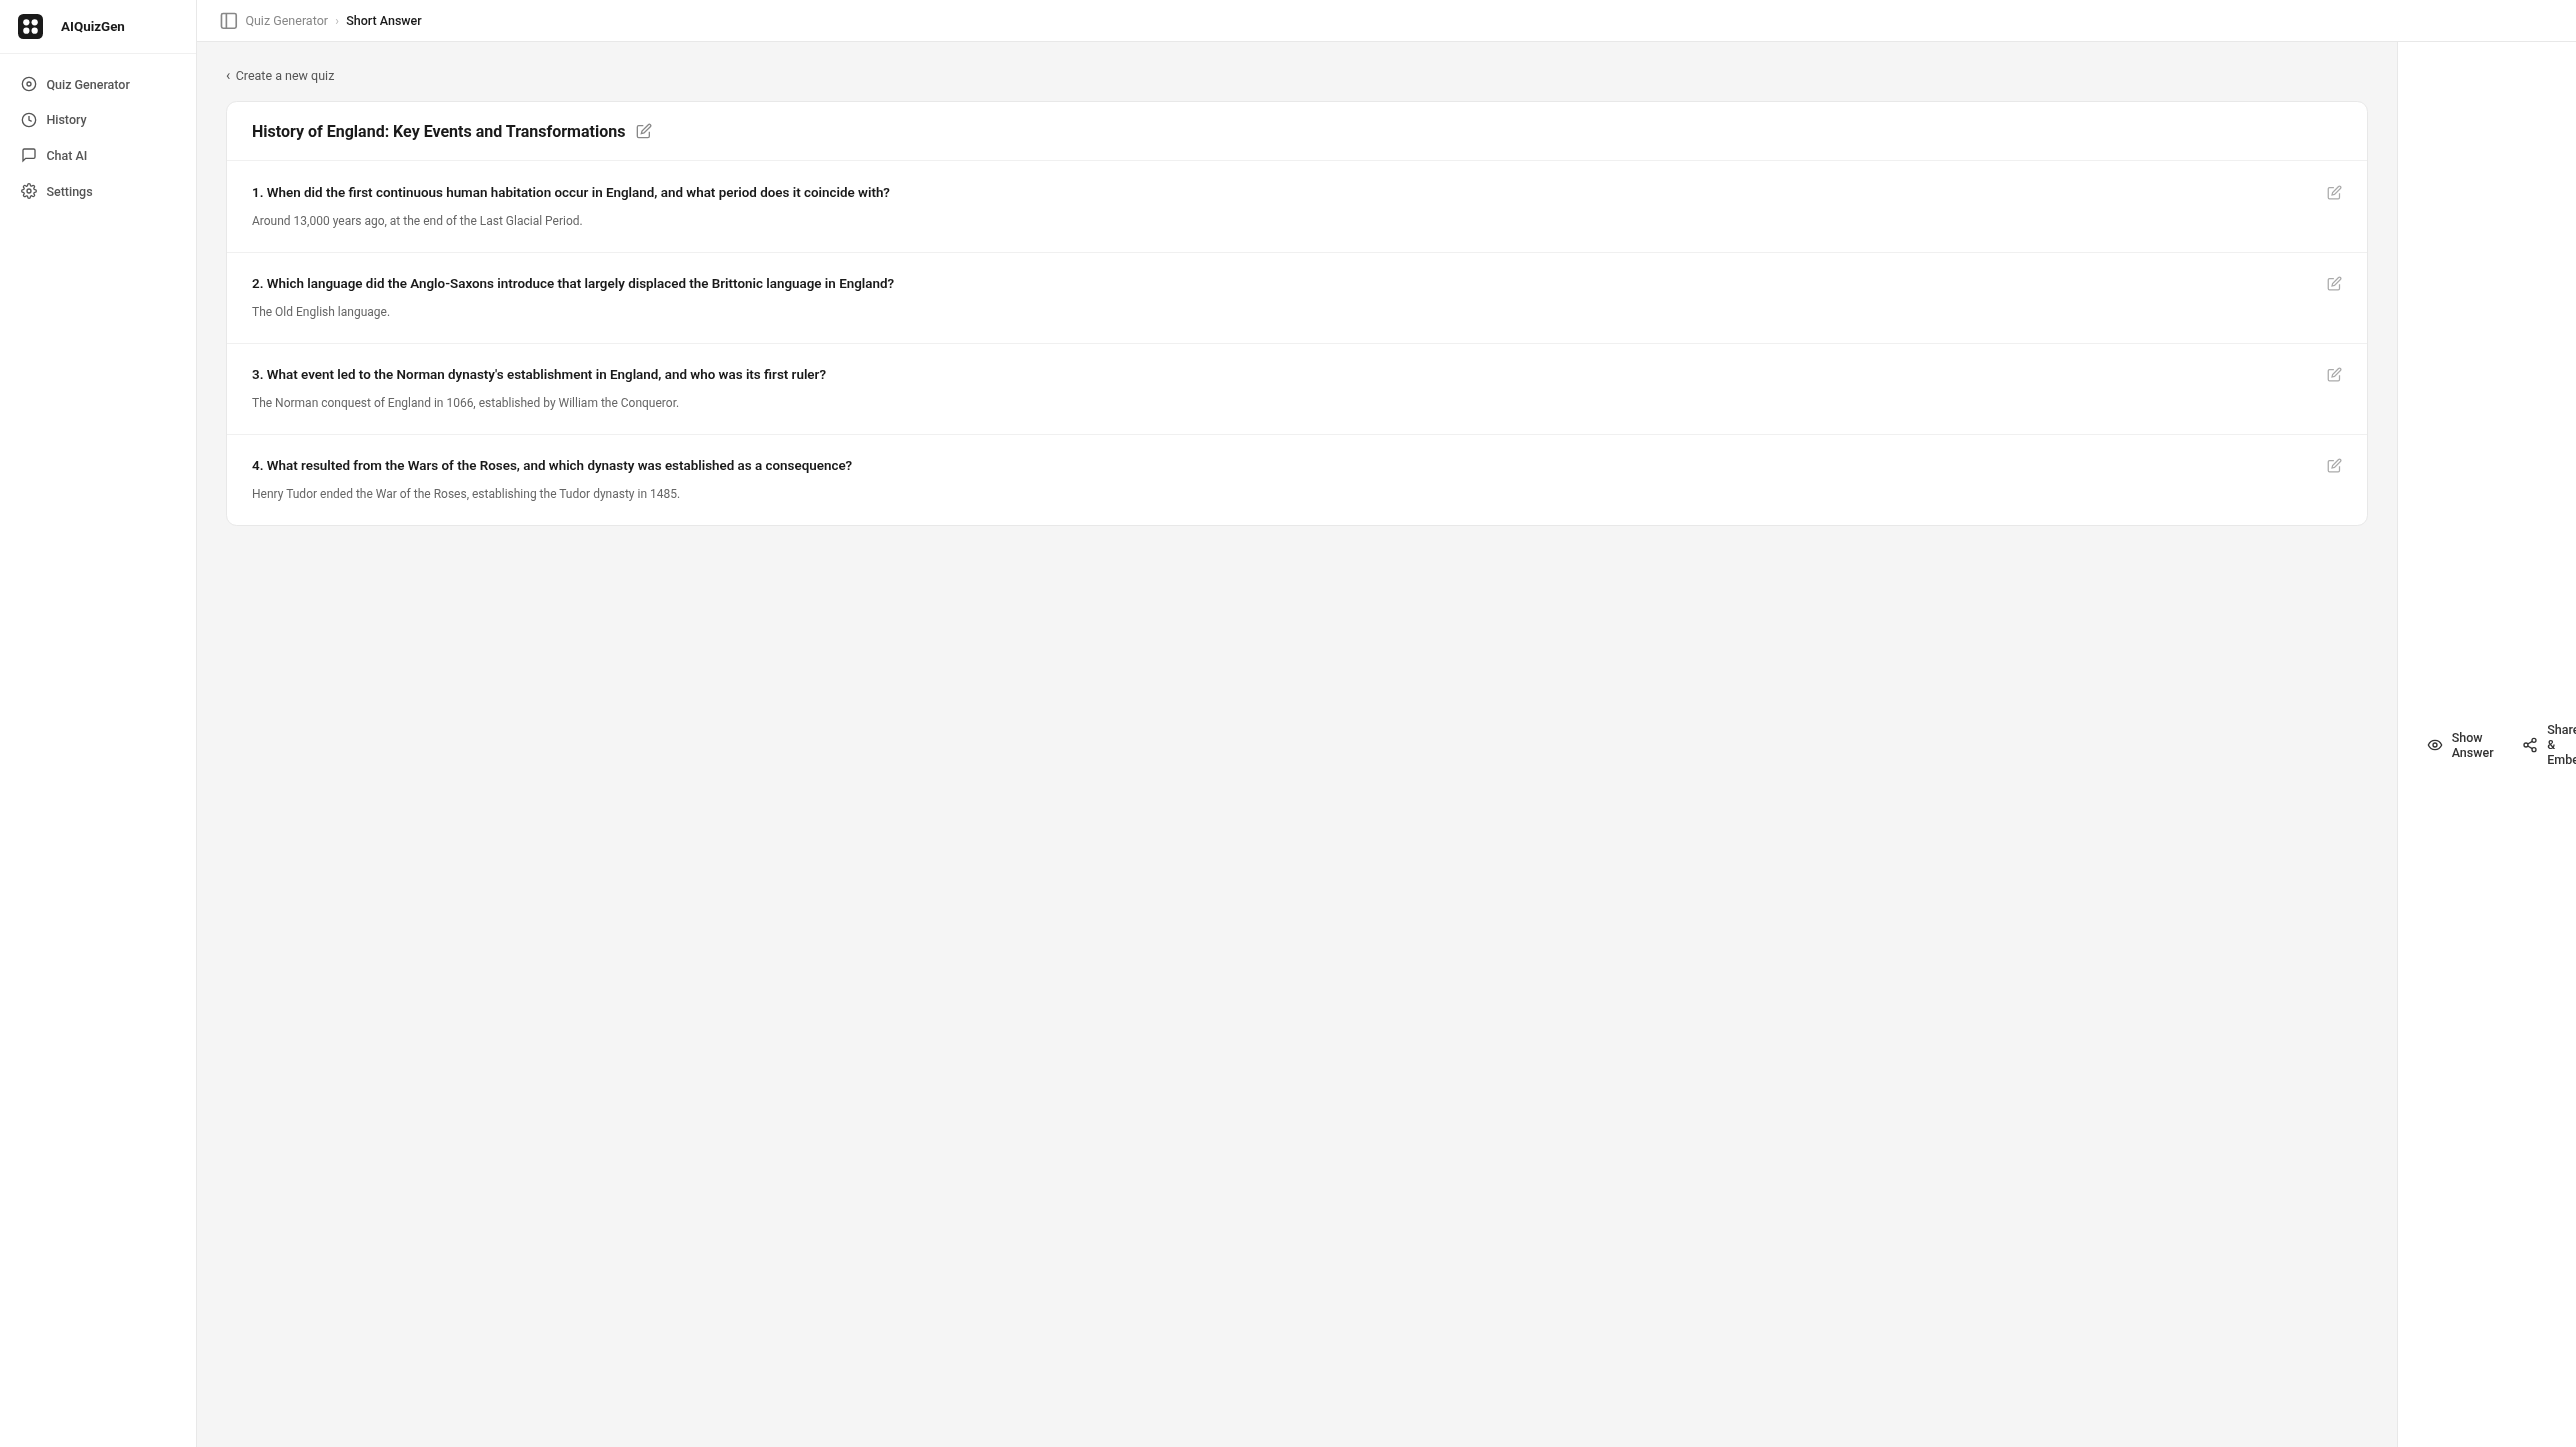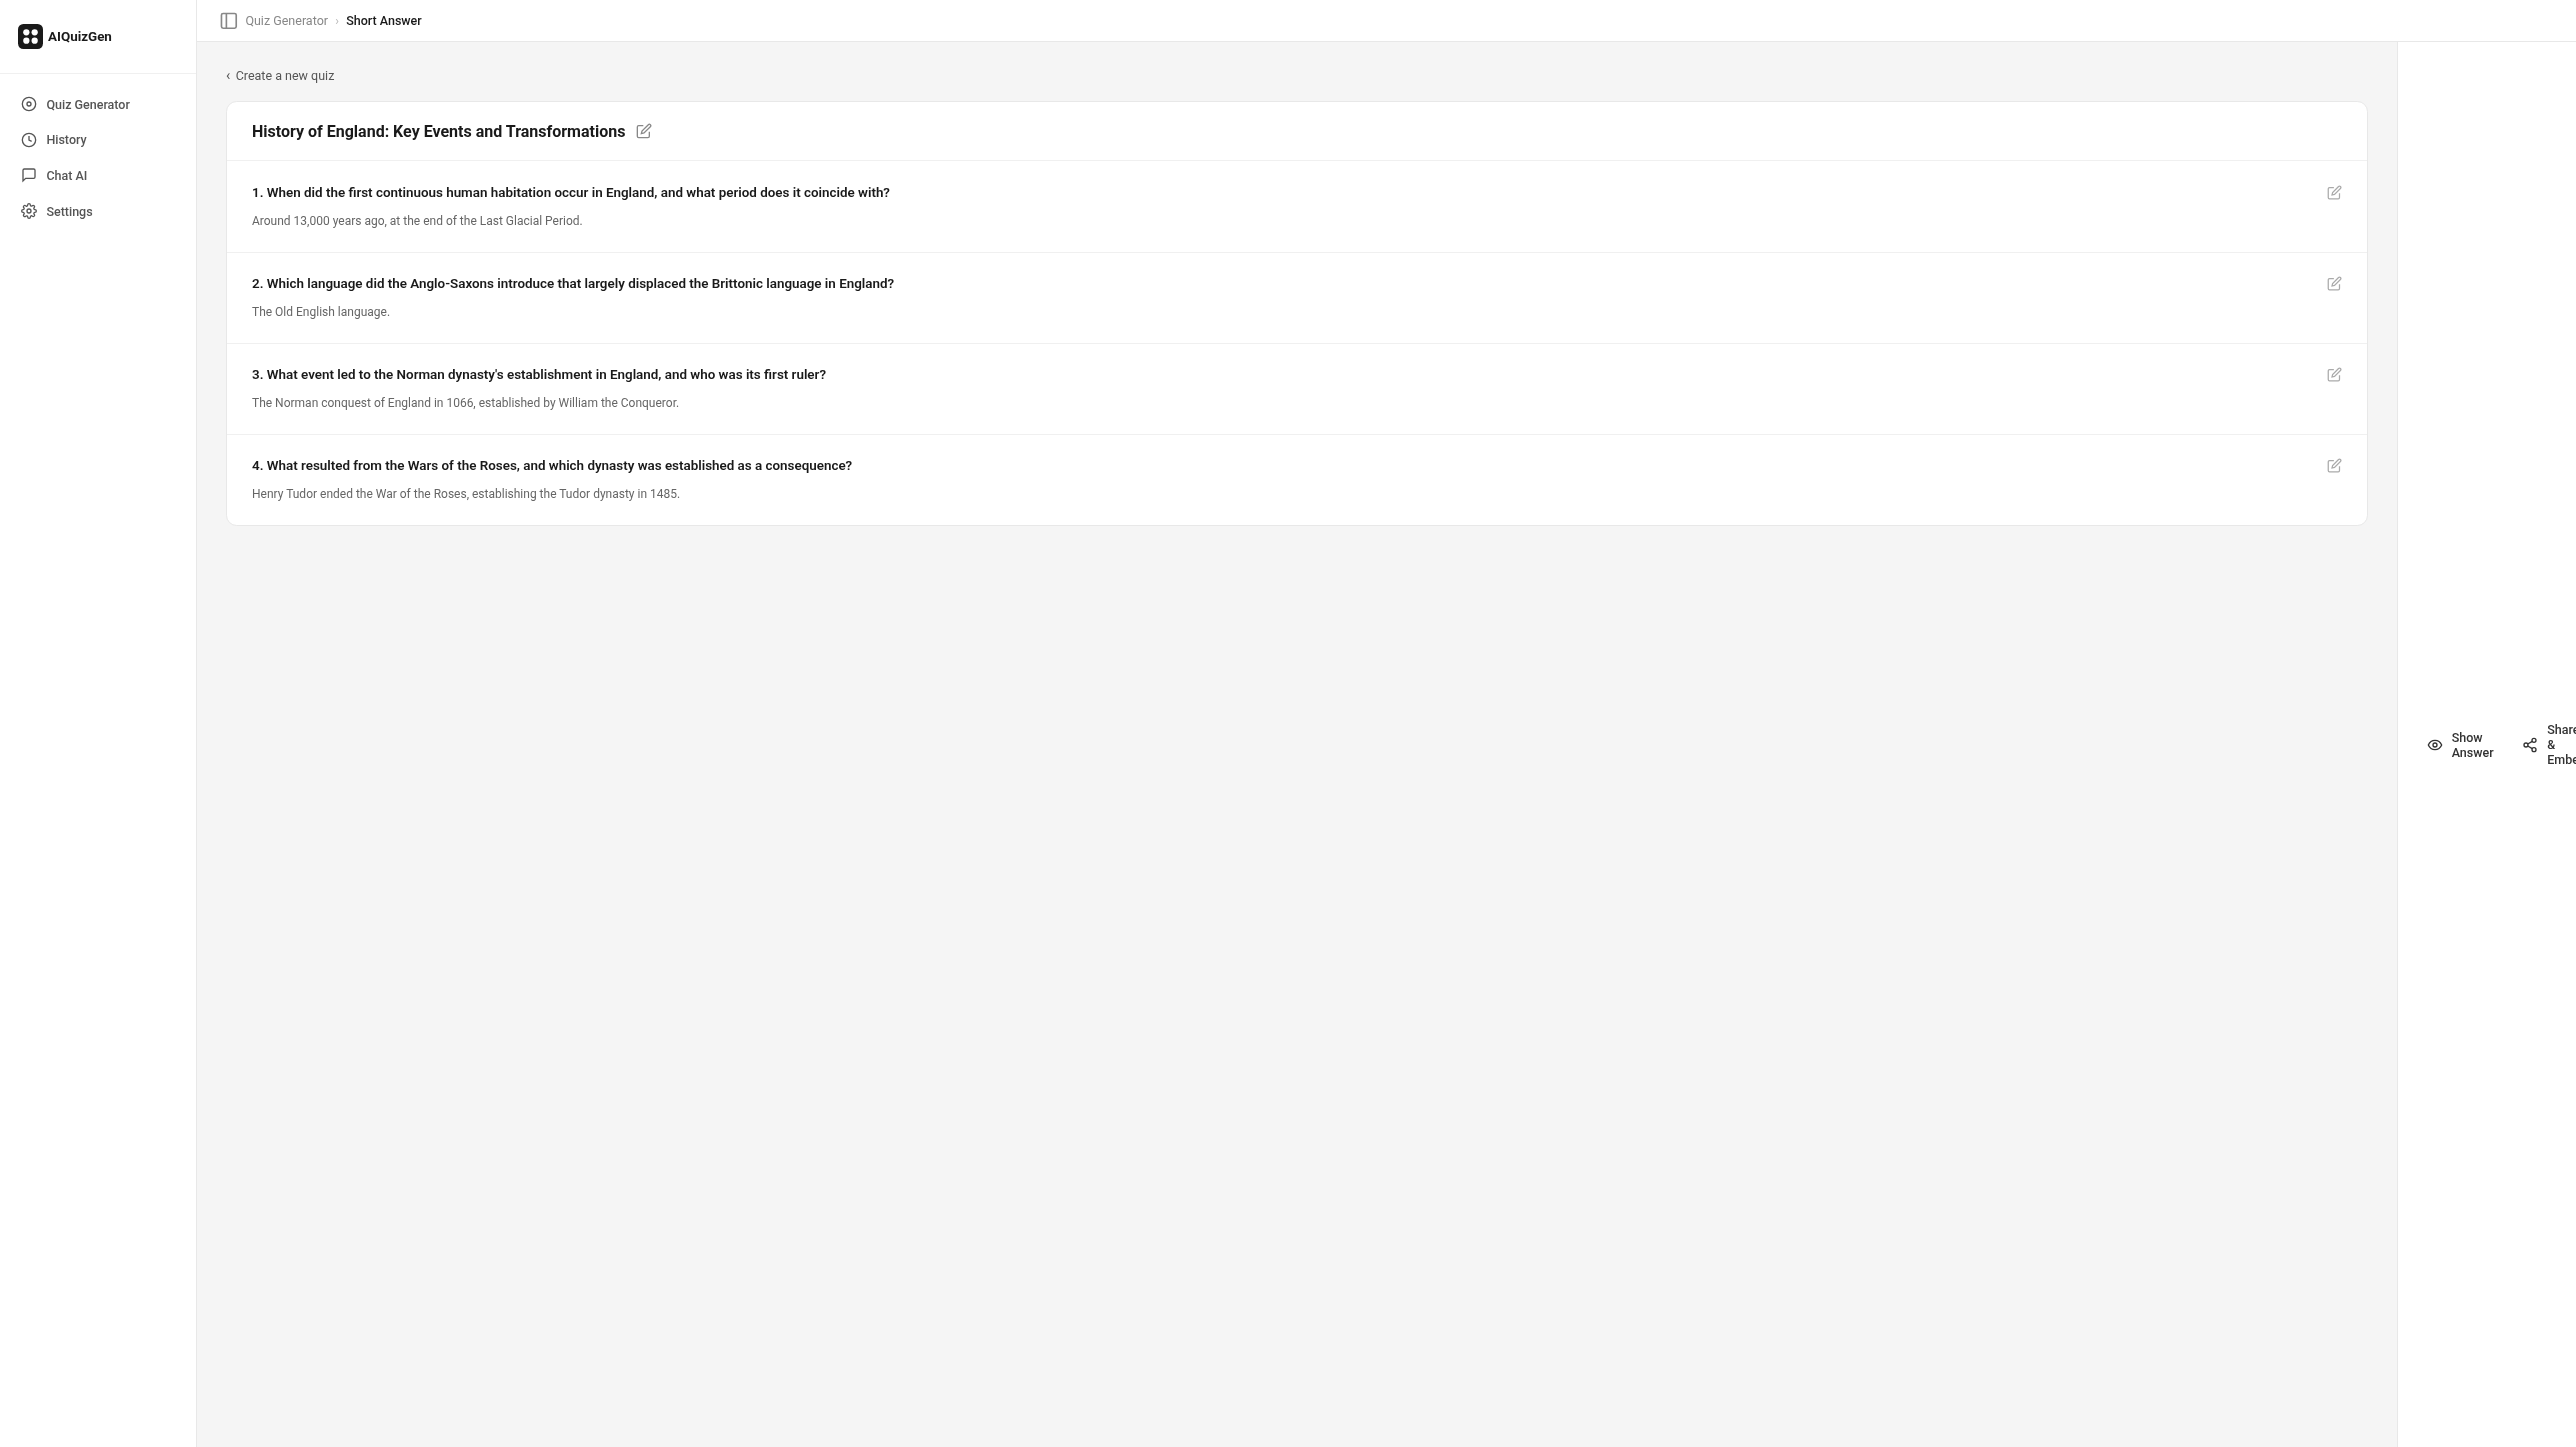--- a/index.html
+++ b/index.html
@@ -25,22 +25,22 @@
       background: #ffffff;
       border-right: 0.9px solid #e8e8e8;
       display: flex;
       flex-direction: column;
       padding: 0;
     }
 
     .sidebar-logo {
       display: flex;
       align-items: center;
-      gap: 5px;
-      padding: 24px 18px;
+      gap: 18px;
+      padding: 14px 18px;
       border-bottom: 0.9px solid #f0f0f0;
       text-align: right;
     }
 
     .logo-icon {
       width: 25px;
       height: 25px;
       background: #1a1a1a;
       border-radius: 5.4px;
       display: flex;

